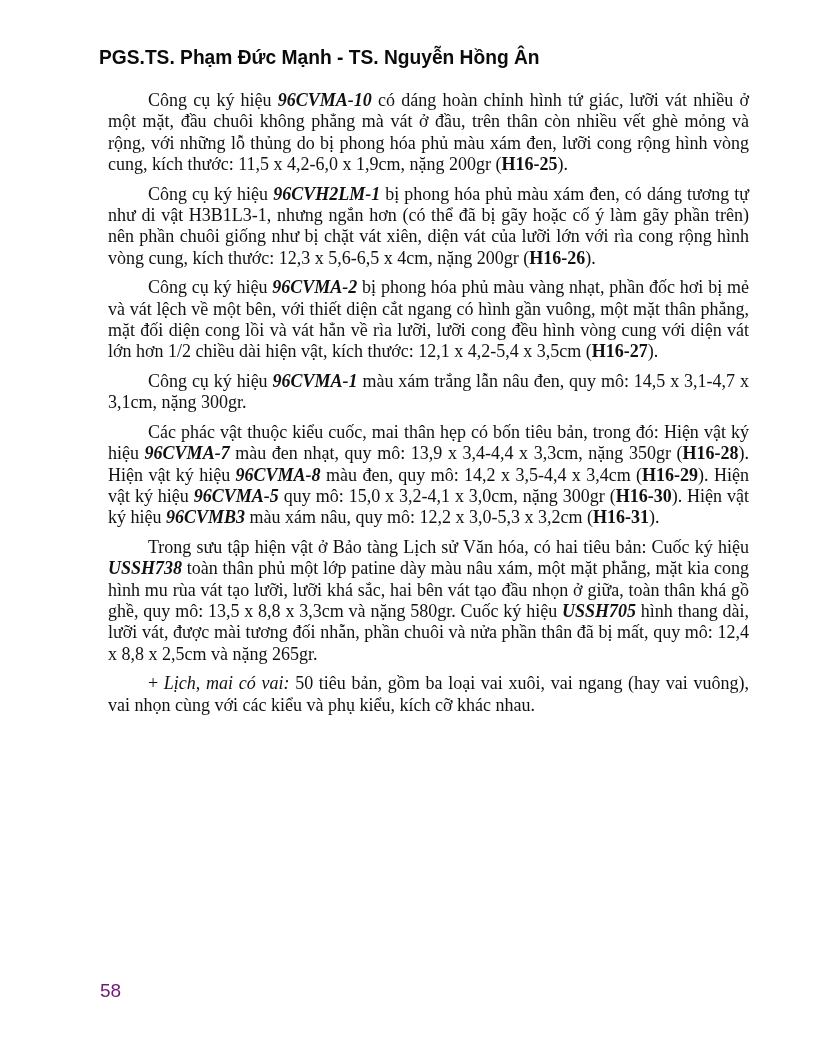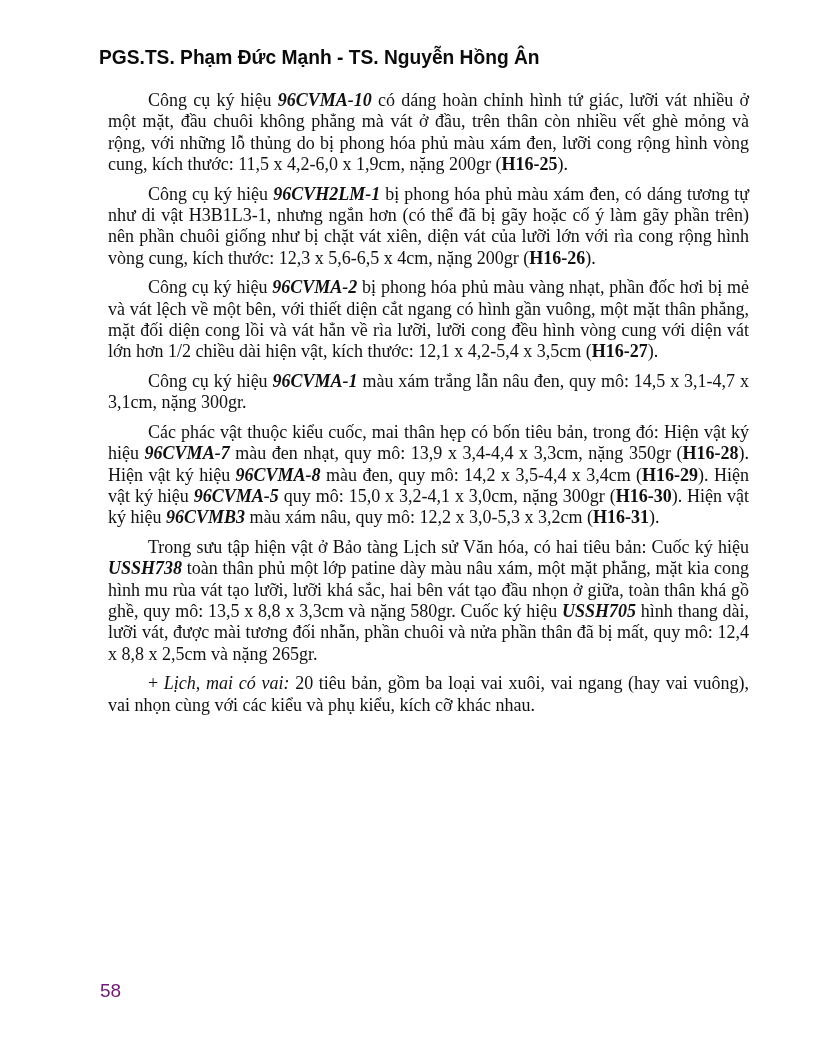--- a/index.html
+++ b/index.html
@@ -75,19 +75,19 @@
 <div class="page">
   <div class="running-head">PGS.TS. Phạm Đức Mạnh - TS. Nguyễn Hồng Ân</div>
 
   <div class="body-block">
       <p class="para"><span class="seg-n">Công cụ ký hiệu </span><span class="seg-bi">96CVMA-10</span><span class="seg-n"> có dáng hoàn chỉnh hình tứ giác, lưỡi vát nhiều ở một mặt, đầu chuôi không phẳng mà vát ở đầu, trên thân còn nhiều vết ghè mỏng và rộng, với những lỗ thủng do bị phong hóa phủ màu xám đen, lưỡi cong rộng hình vòng cung, kích thước: 11,5 x 4,2-6,0 x 1,9cm, nặng 200gr (</span><span class="seg-b">H16-25</span><span class="seg-n">).</span></p>
       <p class="para"><span class="seg-n">Công cụ ký hiệu </span><span class="seg-bi">96CVH2LM-1</span><span class="seg-n"> bị phong hóa phủ màu xám đen, có dáng tương tự như di vật H3B1L3-1, nhưng ngắn hơn (có thể đã bị gãy hoặc cố ý làm gãy phần trên) nên phần chuôi giống như bị chặt vát xiên, diện vát của lưỡi lớn với rìa cong rộng hình vòng cung, kích thước: 12,3 x 5,6-6,5 x 4cm, nặng 200gr (</span><span class="seg-b">H16-26</span><span class="seg-n">).</span></p>
       <p class="para"><span class="seg-n">Công cụ ký hiệu </span><span class="seg-bi">96CVMA-2</span><span class="seg-n"> bị phong hóa phủ màu vàng nhạt, phần đốc hơi bị mẻ và vát lệch về một bên, với thiết diện cắt ngang có hình gần vuông, một mặt thân phẳng, mặt đối diện cong lồi và vát hẳn về rìa lưỡi, lưỡi cong đều hình vòng cung với diện vát lớn hơn 1/2 chiều dài hiện vật, kích thước: 12,1 x 4,2-5,4 x 3,5cm (</span><span class="seg-b">H16-27</span><span class="seg-n">).</span></p>
       <p class="para"><span class="seg-n">Công cụ ký hiệu </span><span class="seg-bi">96CVMA-1</span><span class="seg-n"> màu xám trắng lẫn nâu đen, quy mô: 14,5 x 3,1-4,7 x 3,1cm, nặng 300gr.</span></p>
       <p class="para"><span class="seg-n">Các phác vật thuộc kiểu cuốc, mai thân hẹp có bốn tiêu bản, trong đó: Hiện vật ký hiệu </span><span class="seg-bi">96CVMA-7</span><span class="seg-n"> màu đen nhạt, quy mô: 13,9 x 3,4-4,4 x 3,3cm, nặng 350gr (</span><span class="seg-b">H16-28</span><span class="seg-n">). Hiện vật ký hiệu </span><span class="seg-bi">96CVMA-8</span><span class="seg-n"> màu đen, quy mô: 14,2 x 3,5-4,4 x 3,4cm (</span><span class="seg-b">H16-29</span><span class="seg-n">). Hiện vật ký hiệu </span><span class="seg-bi">96CVMA-5</span><span class="seg-n"> quy mô: 15,0 x 3,2-4,1 x 3,0cm, nặng 300gr (</span><span class="seg-b">H16-30</span><span class="seg-n">). Hiện vật ký hiệu </span><span class="seg-bi">96CVMB3</span><span class="seg-n"> màu xám nâu, quy mô: 12,2 x 3,0-5,3 x 3,2cm (</span><span class="seg-b">H16-31</span><span class="seg-n">).</span></p>
       <p class="para"><span class="seg-n">Trong sưu tập hiện vật ở Bảo tàng Lịch sử Văn hóa, có hai tiêu bản: Cuốc ký hiệu </span><span class="seg-bi">USSH738</span><span class="seg-n"> toàn thân phủ một lớp patine dày màu nâu xám, một mặt phẳng, mặt kia cong hình mu rùa vát tạo lưỡi, lưỡi khá sắc, hai bên vát tạo đầu nhọn ở giữa, toàn thân khá gồ ghề, quy mô: 13,5 x 8,8 x 3,3cm và nặng 580gr. Cuốc ký hiệu </span><span class="seg-bi">USSH705</span><span class="seg-n"> hình thang dài, lưỡi vát, được mài tương đối nhẵn, phần chuôi và nửa phần thân đã bị mất, quy mô: 12,4 x 8,8 x 2,5cm và nặng 265gr.</span></p>
-      <p class="para"><span class="seg-n">+ </span><span class="seg-i">Lịch, mai có vai:</span><span class="seg-n"> 20 tiêu bản, gồm ba loại vai xuôi, vai ngang (hay vai vuông), vai nhọn cùng với các kiểu và phụ kiểu, kích cỡ khác nhau.</span></p>
+      <p class="para"><span class="seg-n">+ </span><span class="seg-i">Lịch, mai có vai:</span><span class="seg-n"> 50 tiêu bản, gồm ba loại vai xuôi, vai ngang (hay vai vuông), vai nhọn cùng với các kiểu và phụ kiểu, kích cỡ khác nhau.</span></p>
     </div>
 
   <div class="page-number">58</div>
 
   <div class="scan-edge"></div>
 </div>
 
 </body></html>

